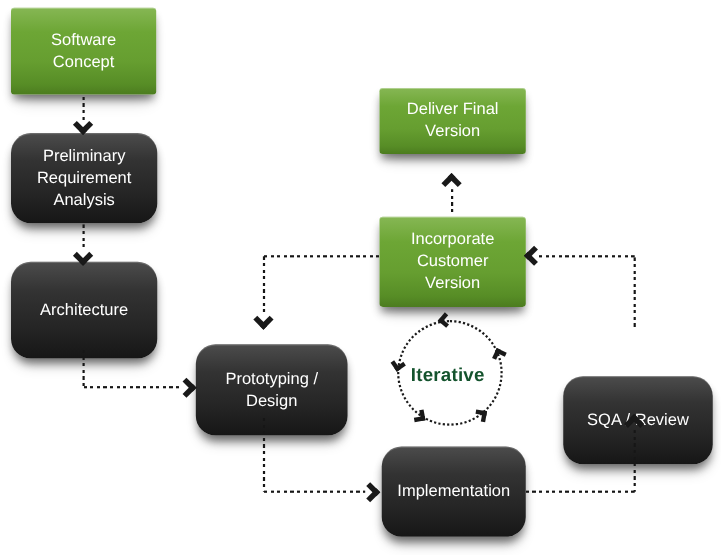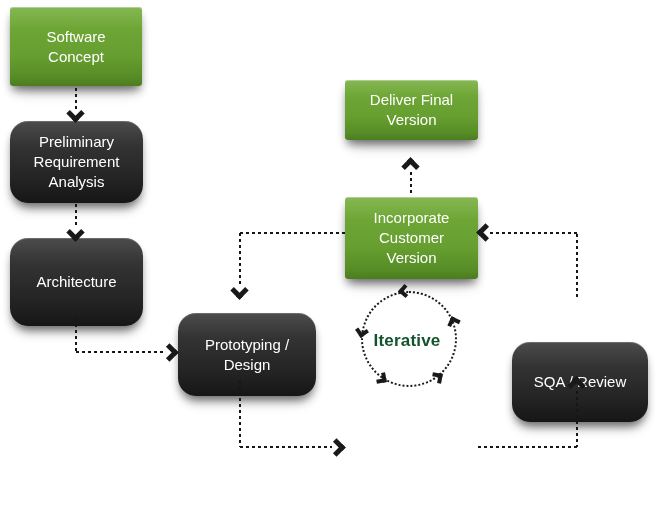--- a/index.html
+++ b/index.html
@@ -59,20 +59,23 @@
   </div>
 
   <div class="node dark" style="left:10px;top:238px;width:133px;height:88px;padding:0 10px;box-sizing:border-box;">
     <span class="label">Architecture</span>
   </div>
 
   <div class="node dark" style="left:178px;top:296px;width:138px;height:83px;padding:0 12px;box-sizing:border-box;margin-top:17px;">
     <span class="label">Prototyping / Design</span>
   </div>
 
+  <div class="node dark" style="left:347px;top:406px;width:131px;height:82px;padding:0 8px;box-sizing:border-box;">
+    <span class="label">Implementation</span>
+  </div>
 
   <div class="node dark" style="left:512px;top:298px;width:136px;height:80px;padding:0 10px;box-sizing:border-box;margin-top:44px;">
     <span class="label">SQA / Review</span>
   </div>
 
   <div class="node green" style="left:345px;top:197px;width:133px;height:82px;padding:0 12px;box-sizing:border-box;">
     <span class="label">Incorporate Customer Version</span>
   </div>
 
   <div class="node green" style="left:345px;top:80px;width:133px;height:60px;padding:0 16px;box-sizing:border-box;">

